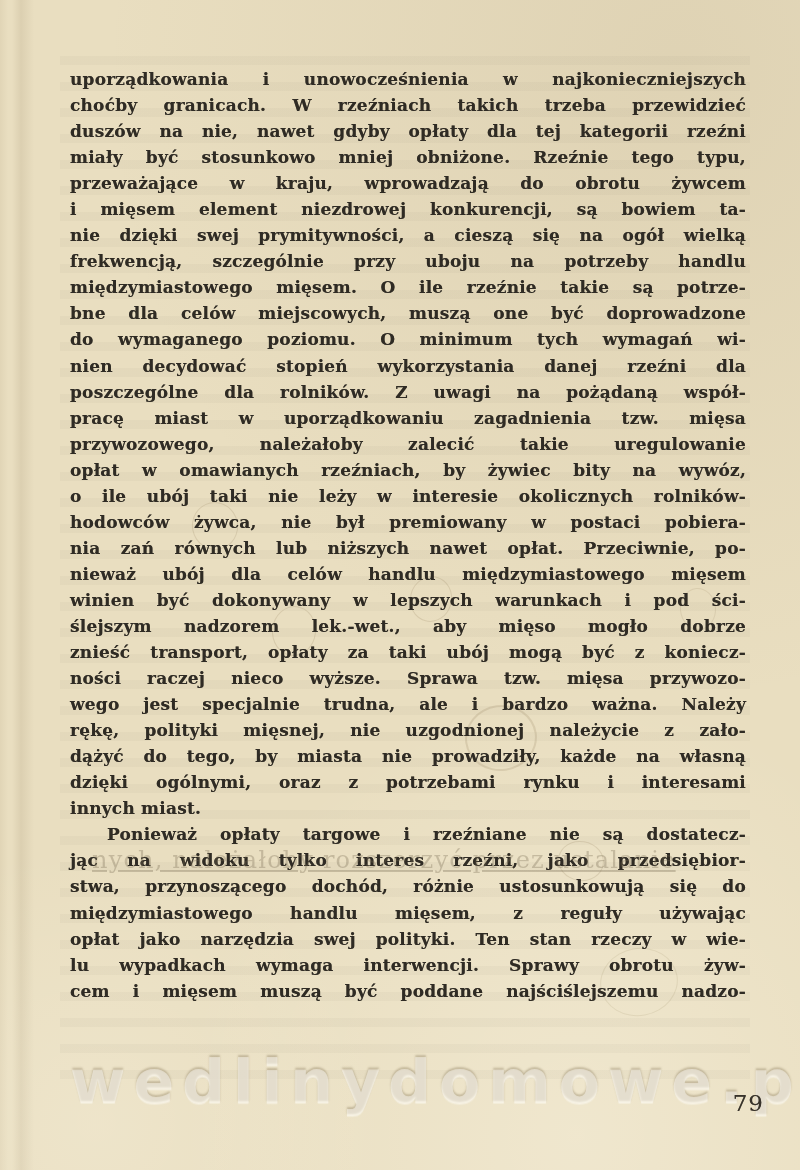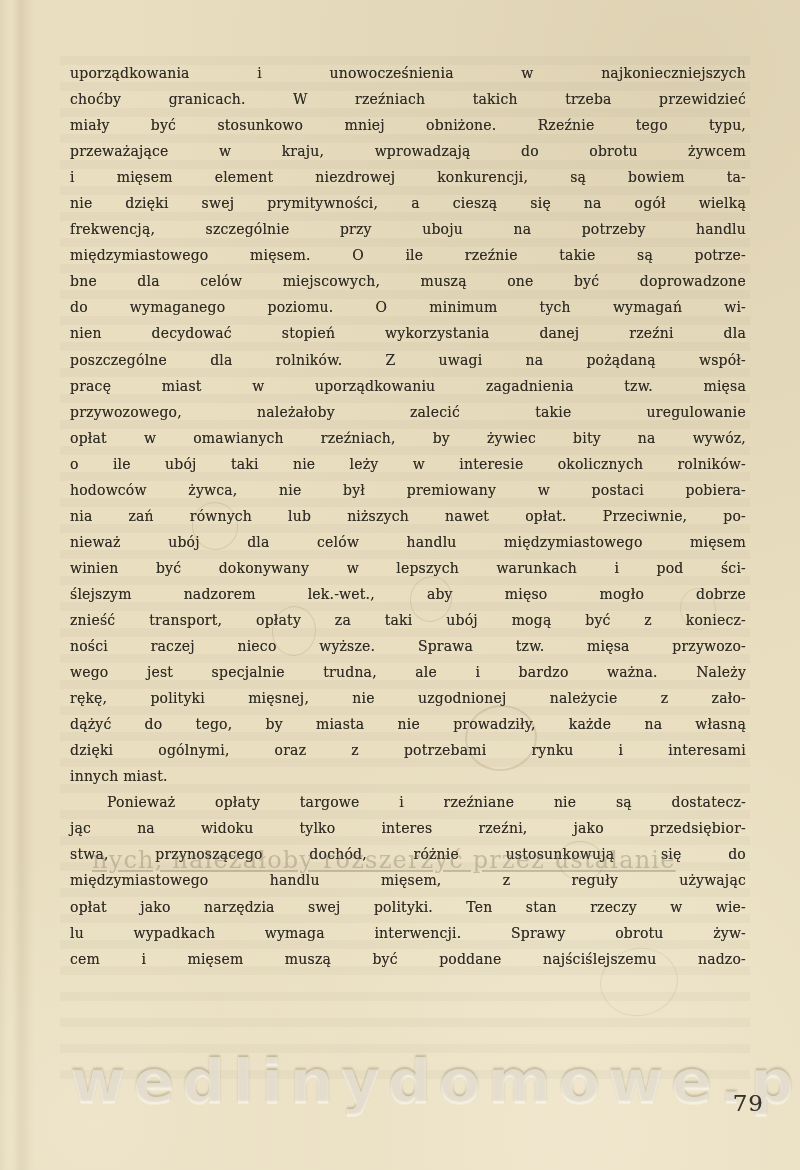--- a/index.html
+++ b/index.html
@@ -21,24 +21,25 @@
   
   .bleed{
     position:absolute;left:60px;top:56px;width:690px;height:1030px;
     background:repeating-linear-gradient(
       180deg,
       rgba(125,118,100,0.055) 0px, rgba(125,118,100,0.055) 9px,
       rgba(0,0,0,0) 9px, rgba(0,0,0,0) 26px);
     pointer-events:none;
   }
   .text-block{
-    position:absolute;left:70px;top:60px;width:676px;
-    color:#2f2b24;font-size:14px;line-height:26.05px;
+    position:absolute;left:70px;top:66px;width:676px;
+    color:#2f2b24;font-size:17px;line-height:26.05px;
     letter-spacing:0.2px;
     text-shadow:0 0 0.5px rgba(47,43,36,0.55);
+    font-weight:bold;
   }
   .line{height:26.05px;white-space:normal;text-align:justify;text-align-last:justify;}
   .line.short{text-align-last:left;}
   .line.indent{text-indent:37px;}
   .ghost-line{
     position:absolute;left:92px;top:848px;width:640px;
     font-size:24px;line-height:24px;color:rgba(118,105,82,0.32);
     filter:blur(0.6px);letter-spacing:1.2px;white-space:nowrap;
     pointer-events:none;
     text-decoration:underline;
@@ -79,20 +80,21 @@
   <span class="stain s2"></span>
   <span class="stain s3"></span>
   <span class="stain s4"></span>
   <span class="stain s5"></span>
   <span class="stain s6"></span>
   <span class="stain s7"></span>
 
   <div class="text-block">
       <div class="line">uporządkowania i unowocześnienia w najkonieczniejszych</div>
       <div class="line">choćby granicach. W rzeźniach takich trzeba przewidzieć</div>
+      <div class="line">duszów na nie, nawet gdyby opłaty dla tej kategorii rzeźni</div>
       <div class="line">miały być stosunkowo mniej obniżone. Rzeźnie tego typu,</div>
       <div class="line">przeważające w kraju, wprowadzają do obrotu żywcem</div>
       <div class="line">i mięsem element niezdrowej konkurencji, są bowiem ta-</div>
       <div class="line">nie dzięki swej prymitywności, a cieszą się na ogół wielką</div>
       <div class="line">frekwencją, szczególnie przy uboju na potrzeby handlu</div>
       <div class="line">międzymiastowego mięsem. O ile rzeźnie takie są potrze-</div>
       <div class="line">bne dla celów miejscowych, muszą one być doprowadzone</div>
       <div class="line">do wymaganego poziomu. O minimum tych wymagań wi-</div>
       <div class="line">nien decydować stopień wykorzystania danej rzeźni dla</div>
       <div class="line">poszczególne dla rolników. Z uwagi na pożądaną współ-</div>

